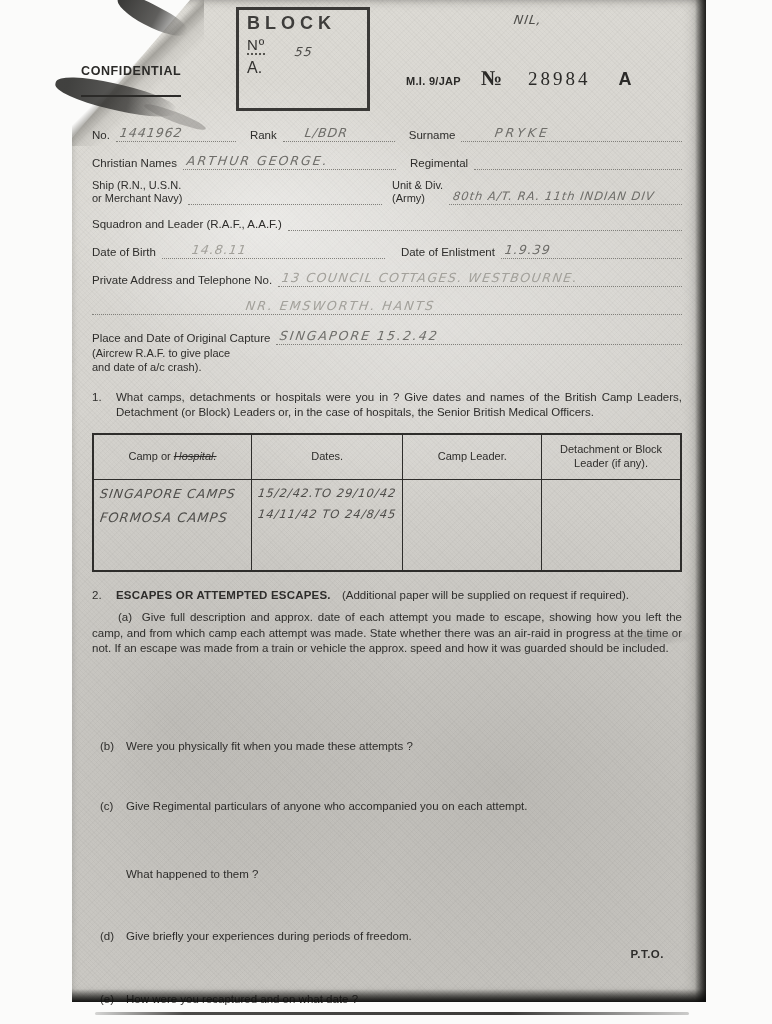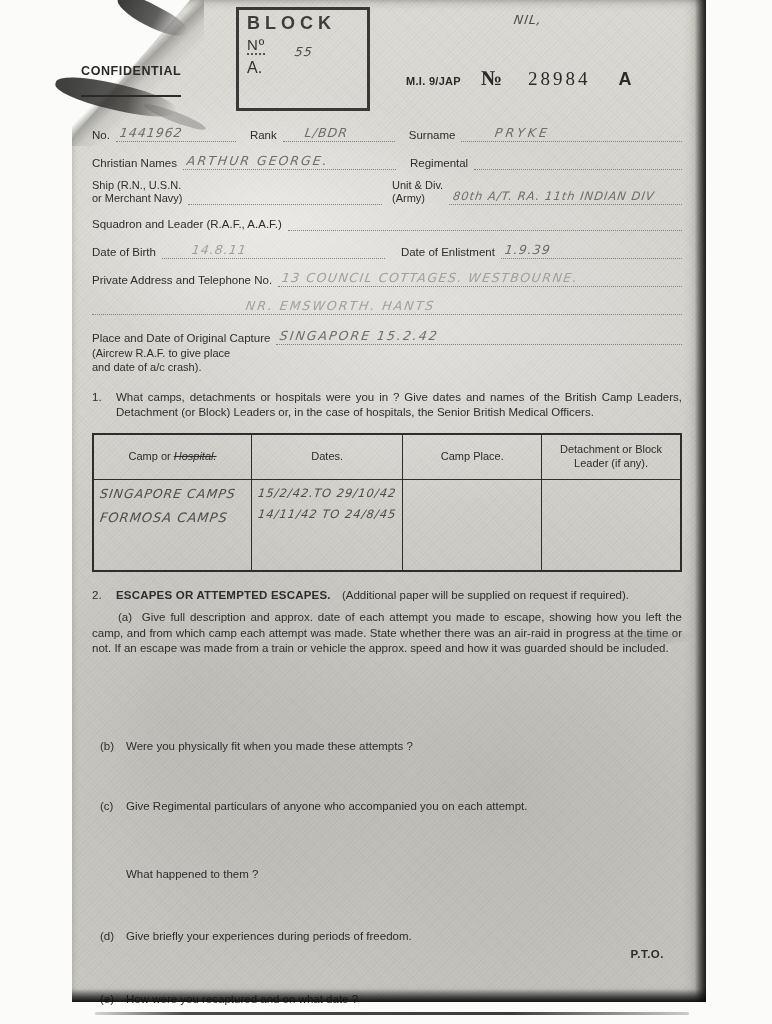--- a/index.html
+++ b/index.html
@@ -210,21 +210,21 @@
       <colgroup>
           <col style="width:27%">
           <col style="width:25%">
           <col style="width:24%">
           <col style="width:24%">
         </colgroup>
       <thead>
         <tr>
           <th><span>Camp or </span><span class="strike">Hospital.</span></th>
           <th>Dates.</th>
-          <th>Camp Place.</th>
+          <th>Camp Leader.</th>
           <th>Detachment or Block Leader (if any).</th>
         </tr>
       </thead>
       <tbody>
         <tr>
           <td>
             <div class="hwline"><span class="hw hw-dark">SINGAPORE CAMPS</span></div>
             <div class="hwline"><span class="hw hw-dark" style="font-size:13px;">FORMOSA CAMPS</span></div>
           </td>
           <td>

